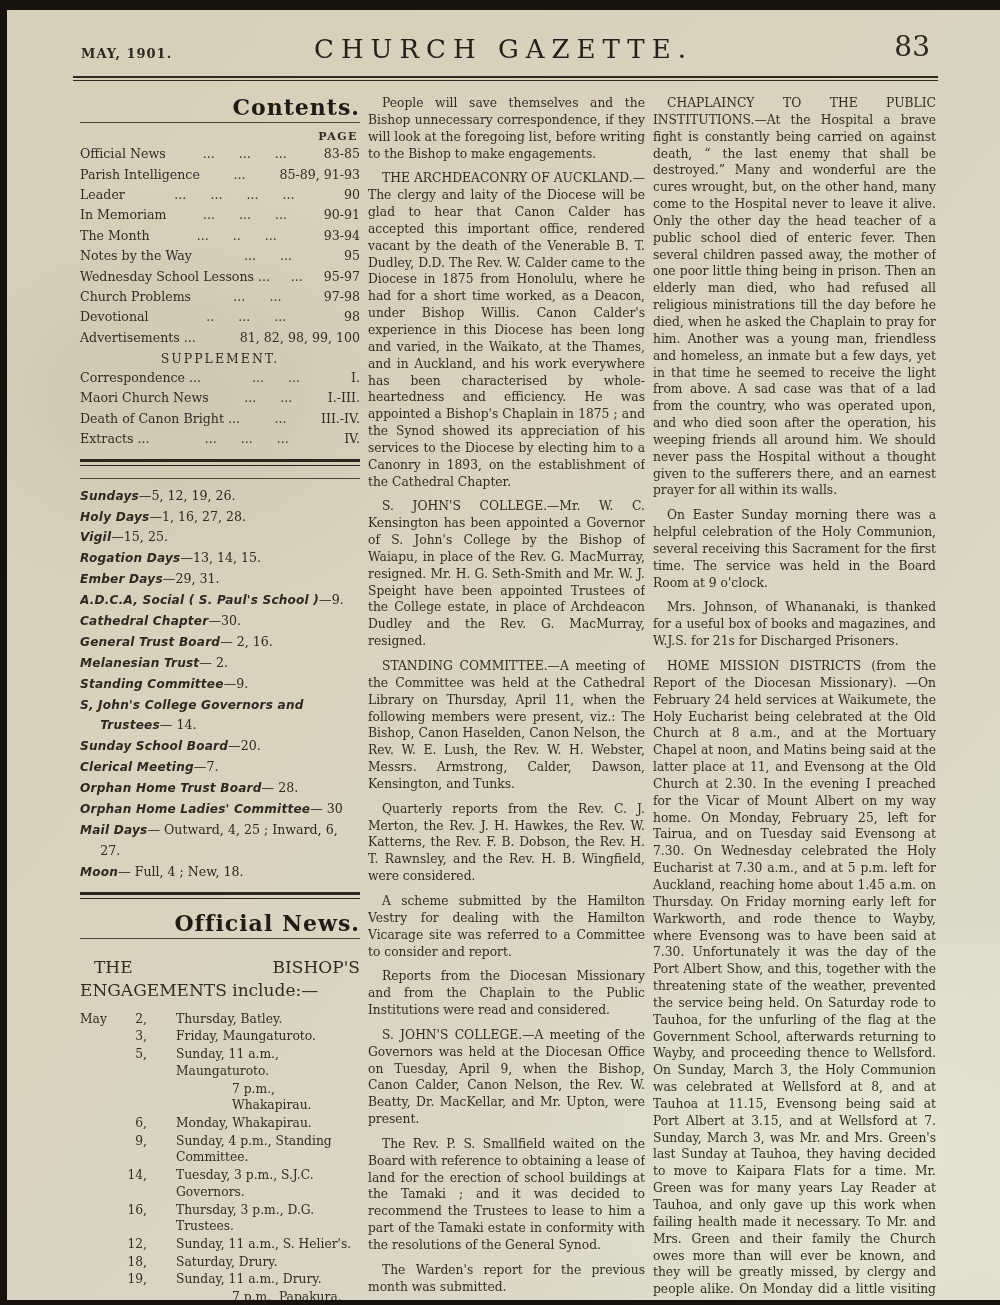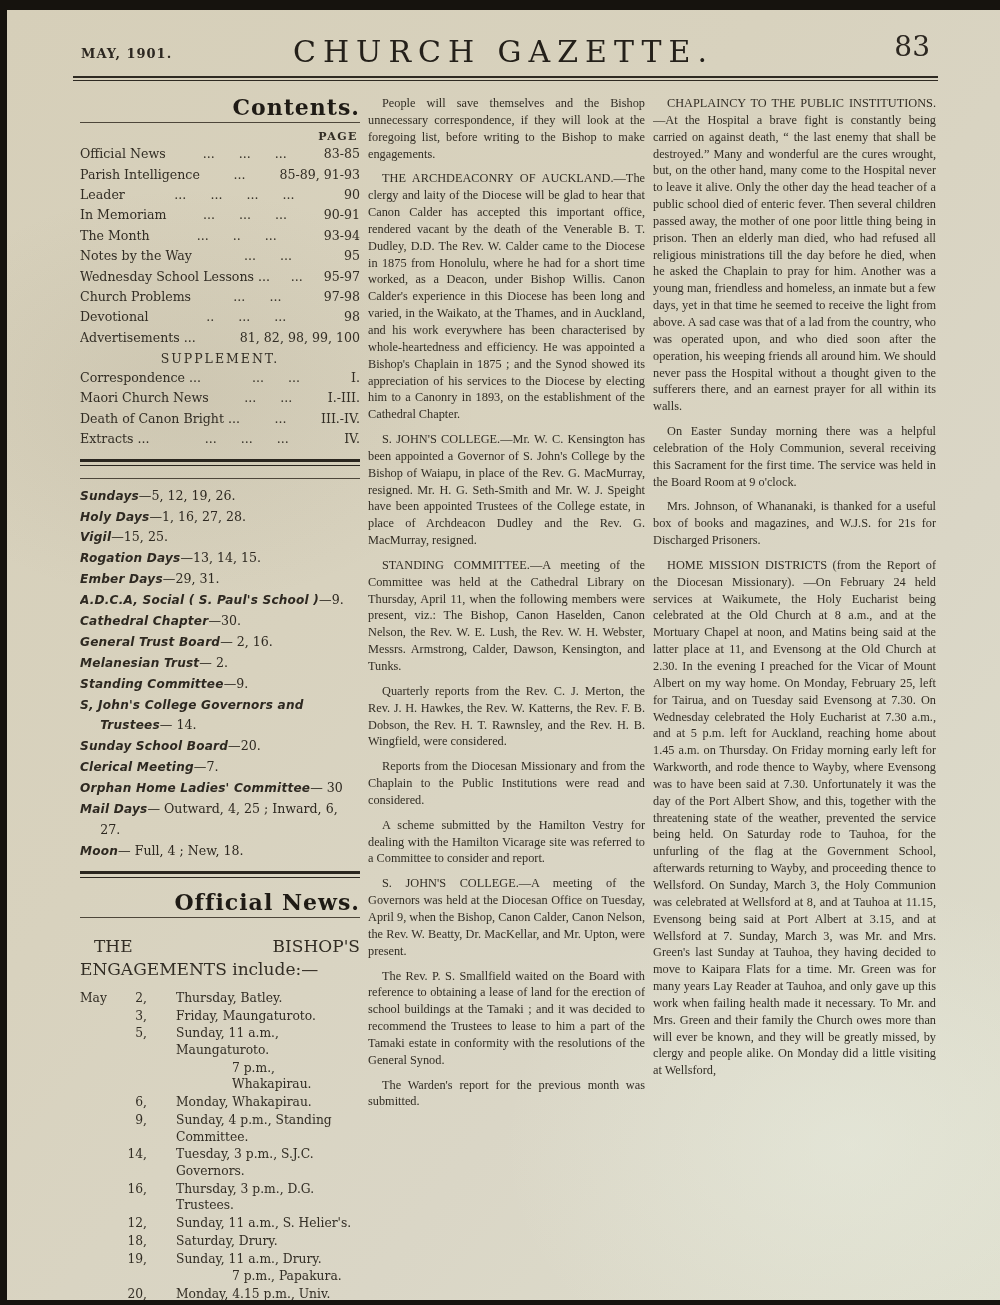--- a/index.html
+++ b/index.html
@@ -13,21 +13,21 @@
     position:absolute;top:10px;left:7px;right:0;bottom:5px;
     background:
       radial-gradient(ellipse 420px 300px at 18% 30%, rgba(120,110,85,0.10), rgba(0,0,0,0) 70%),
       radial-gradient(ellipse 500px 380px at 85% 88%, rgba(235,240,228,0.45), rgba(0,0,0,0) 70%),
       linear-gradient(128deg,#d6cfb9 0%, #d8d2be 38%, #dad6c6 68%, #dedecd 100%);
     overflow:hidden;
   }
   
   .hdr{position:relative;height:58px;}
   .hdr-date{position:absolute;left:74px;top:36px;font-size:13px;font-weight:bold;letter-spacing:1px;color:#2c2720;}
-  .hdr-title{position:absolute;left:0;right:0;top:24px;text-align:center;font-size:30px;letter-spacing:7px;color:#24201a;}
+  .hdr-title{position:absolute;left:0;right:0;top:24px;text-align:center;font-size:26px;letter-spacing:7px;color:#24201a;}
   .hdr-page{position:absolute;right:70px;top:20px;font-size:28px;color:#2c2720;}
   .dbl-rule{margin:8px 62px 0 66px;border-top:2.5px solid #2e2a22;}
   .dbl-rule::after{content:"";display:block;margin-top:2px;border-top:1.2px solid #2e2a22;}
   
   .cols{display:flex;padding:14px 64px 0 73px;gap:8px;height:1205px;overflow:hidden;}
   .col{overflow:hidden;}
   .col-left{width:280px;}
   .col-mid{width:277px;}
   .col-right{width:283px;}
   
@@ -46,21 +46,21 @@
   .cal-name{font-family:"DejaVu Sans", sans-serif;font-style:italic;font-weight:bold;font-size:12.1px;letter-spacing:0.2px;}
   .cal-rest{font-family:"DejaVu Serif", serif;}
   
   .news-intro{font-size:17px;line-height:1.38;text-indent:14px;text-align:justify;margin-bottom:8px;}
   .eng-row{display:grid;grid-template-columns:36px 24px 1fr;column-gap:7px;font-size:12.3px;line-height:1.36;margin-bottom:1px;}
   .eng-m{white-space:nowrap;}
   .eng-d{text-align:right;white-space:nowrap;}
   .eng-t{padding-right:2px;margin-left:22px;}
   .eng-row.cont .eng-t{padding-left:56px;}
   
-  .para{margin:0 0 8px;text-indent:14px;text-align:justify;font-size:12.3px;line-height:1.37;color:#322d24;font-family:Liberation Serif, serif;}
+  .para{margin:0 0 8px;text-indent:14px;text-align:justify;font-size:12.3px;line-height:1.37;color:#322d24;}
 </style>
 </head>
 <body>
 
 <div class="paper">
 
   <div class="hdr">
     <span class="hdr-date">MAY, 1901.</span>
     <span class="hdr-title">CHURCH  GAZETTE.</span>
     <span class="hdr-page">83</span>
@@ -192,20 +192,23 @@
             <div class="cal-entry">
             <span class="cal-name">S, John's College Governors and Trustees</span><span class="cal-rest">— 14.</span>
           </div>
             <div class="cal-entry">
             <span class="cal-name">Sunday School Board</span><span class="cal-rest">—20.</span>
           </div>
             <div class="cal-entry">
             <span class="cal-name">Clerical Meeting</span><span class="cal-rest">—7.</span>
           </div>
             <div class="cal-entry">
+            <span class="cal-name">Orphan Home Trust Board</span><span class="cal-rest">— 28.</span>
+          </div>
+            <div class="cal-entry">
             <span class="cal-name">Orphan Home Ladies' Committee</span><span class="cal-rest">— 30</span>
           </div>
             <div class="cal-entry">
             <span class="cal-name">Mail Days</span><span class="cal-rest">— Outward, 4, 25 ; Inward, 6, 27.</span>
           </div>
             <div class="cal-entry">
             <span class="cal-name">Moon</span><span class="cal-rest">— Full, 4 ;  New, 18.</span>
           </div>
           </div>
         <div class="heavy-rule"></div>
@@ -288,22 +291,22 @@
     </div>
 
     <div class="col col-mid">
       <div>
 
       <p class="para">People will save themselves and the Bishop unnecessary correspondence, if they will look at the foregoing list, before writing to the Bishop to make engagements.</p>
           <p class="para">THE ARCHDEACONRY OF AUCKLAND.—The clergy and laity of the Diocese will be glad to hear that Canon Calder has accepted this important office, rendered vacant by the death of the Venerable B. T. Dudley, D.D.  The Rev. W. Calder came to the Diocese in 1875 from Honolulu, where he had for a short time worked, as a Deacon, under Bishop Willis. Canon Calder's experience in this Diocese has been long and varied, in the Waikato, at the Thames, and in Auckland, and his work everywhere has been characterised by whole-heartedness and efficiency.  He was appointed a Bishop's Chaplain in 1875 ;  and the Synod showed its appreciation of his services to the Diocese by electing him to a Canonry in 1893, on the establishment of the Cathedral Chapter.</p>
           <p class="para">S. JOHN'S COLLEGE.—Mr. W. C. Kensington has been appointed a Governor of S. John's College by the Bishop of Waiapu, in place of the Rev. G. MacMurray, resigned.  Mr. H. G. Seth-Smith and Mr. W. J. Speight have been appointed Trustees of the College estate, in place of Archdeacon Dudley and the Rev. G. MacMurray, resigned.</p>
           <p class="para">STANDING COMMITTEE.—A meeting of the Committee was held at the Cathedral Library on Thursday, April 11, when the following members were present, viz.: The Bishop, Canon Haselden, Canon Nelson, the Rev. W. E. Lush, the Rev. W. H. Webster, Messrs. Armstrong, Calder, Dawson, Kensington, and Tunks.</p>
           <p class="para">Quarterly reports from the Rev. C. J. Merton, the Rev. J. H. Hawkes, the Rev. W. Katterns, the Rev. F. B. Dobson, the Rev. H. T. Rawnsley, and the Rev. H. B. Wingfield, were considered.</p>
+          <p class="para">A scheme submitted by the Hamilton Vestry for dealing with the Hamilton Vicarage site was referred to a Committee to consider and report.</p>
           <p class="para">Reports from the Diocesan Missionary and from the Chaplain to the Public Institutions were read and considered.</p>
-          <p class="para">A scheme submitted by the Hamilton Vestry for dealing with the Hamilton Vicarage site was referred to a Committee to consider and report.</p>
           <p class="para">S. JOHN'S COLLEGE.—A meeting of the Governors was held at the Diocesan Office on Tuesday, April 9, when the Bishop, Canon Calder, Canon Nelson, the Rev. W. Beatty, Dr. MacKellar, and Mr. Upton, were present.</p>
           <p class="para">The Rev. P. S. Smallfield waited on the Board with reference to obtaining a lease of land for the erection of school buildings at the Tamaki ;  and it was decided to recommend the Trustees to lease to him a part of the Tamaki estate in conformity with the resolutions of the General Synod.</p>
           <p class="para">The Warden's report for the previous month was submitted.</p>
         </div>
     </div>
 
     <div class="col col-right">
       <div>
 
       <p class="para">CHAPLAINCY TO THE PUBLIC INSTITUTIONS.—At the Hospital a brave fight is constantly being carried on against death, “ the last enemy that shall be destroyed.”  Many and wonderful are the cures wrought, but, on the other hand, many come to the Hospital never to leave it alive.  Only the other day the head teacher of a public school died of enteric fever.  Then several children passed away, the mother of one poor little thing being in prison.  Then an elderly man died, who had refused all religious ministrations till the day before he died, when he asked the Chaplain to pray for him.  Another was a young man, friendless and homeless, an inmate but a few days, yet in that time he seemed to receive the light from above. A sad case was that of a lad from the country, who was operated upon, and who died soon after the operation, his weeping friends all around him.  We should never pass the Hospital without a thought given to the sufferers there, and an earnest prayer for all within its walls.</p>

